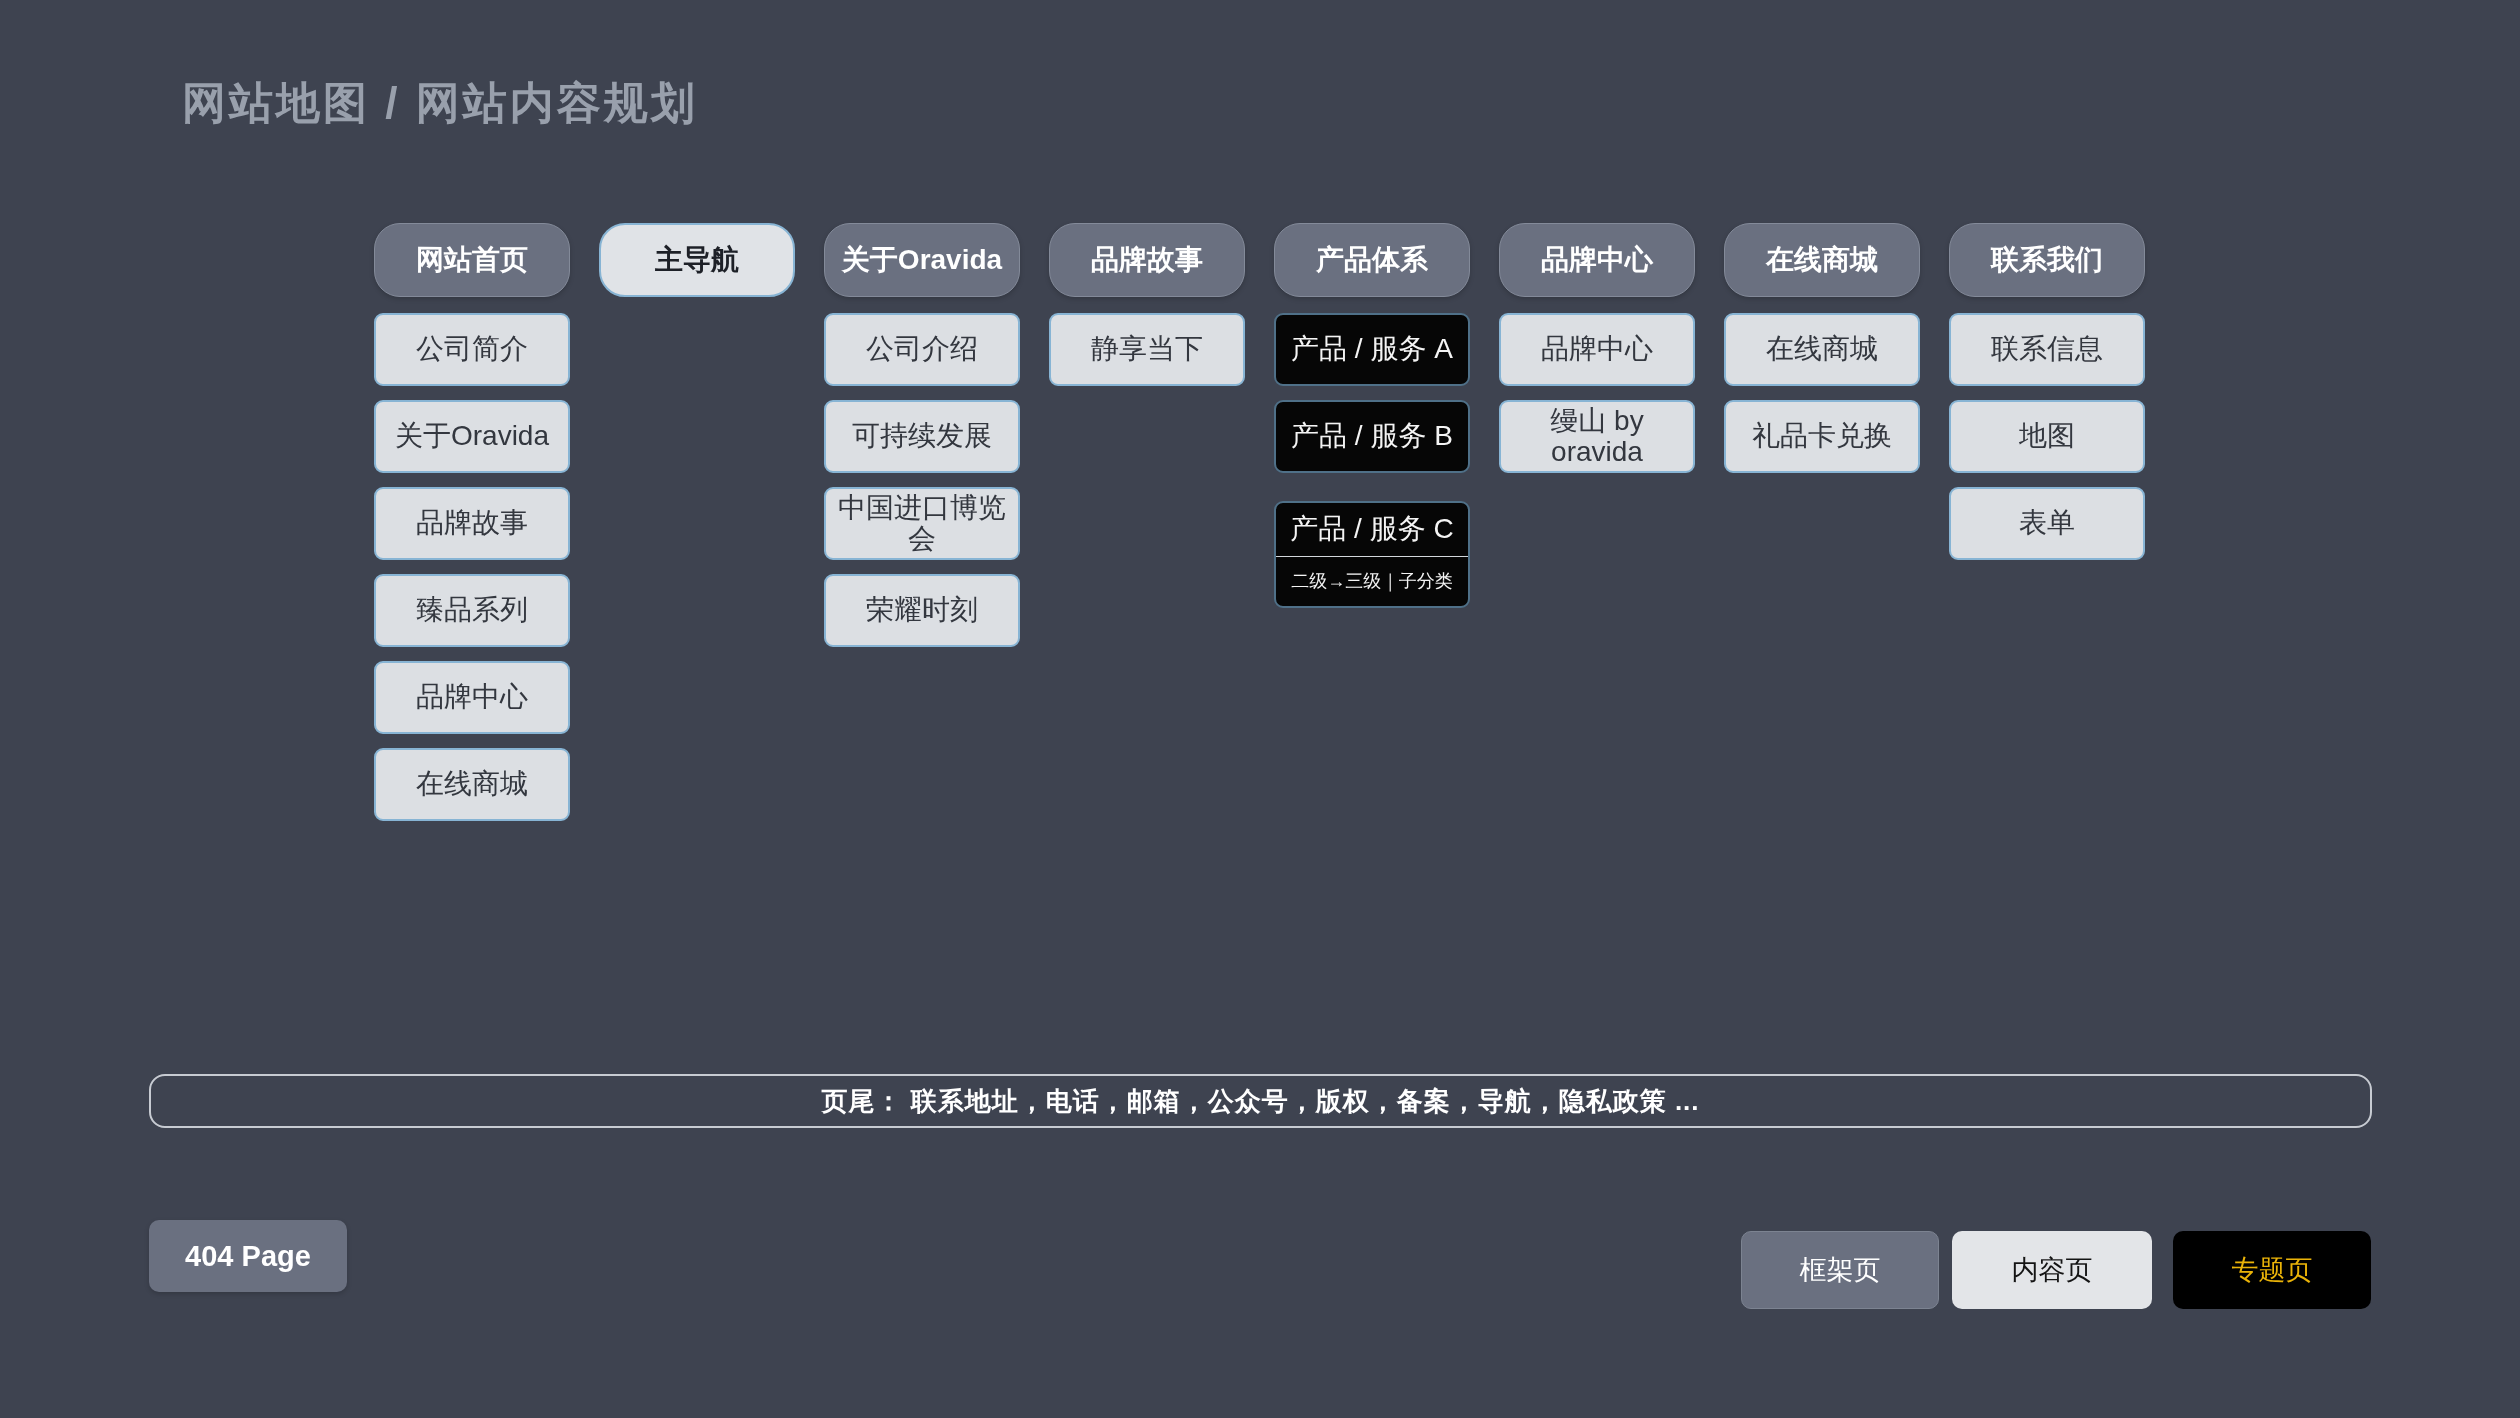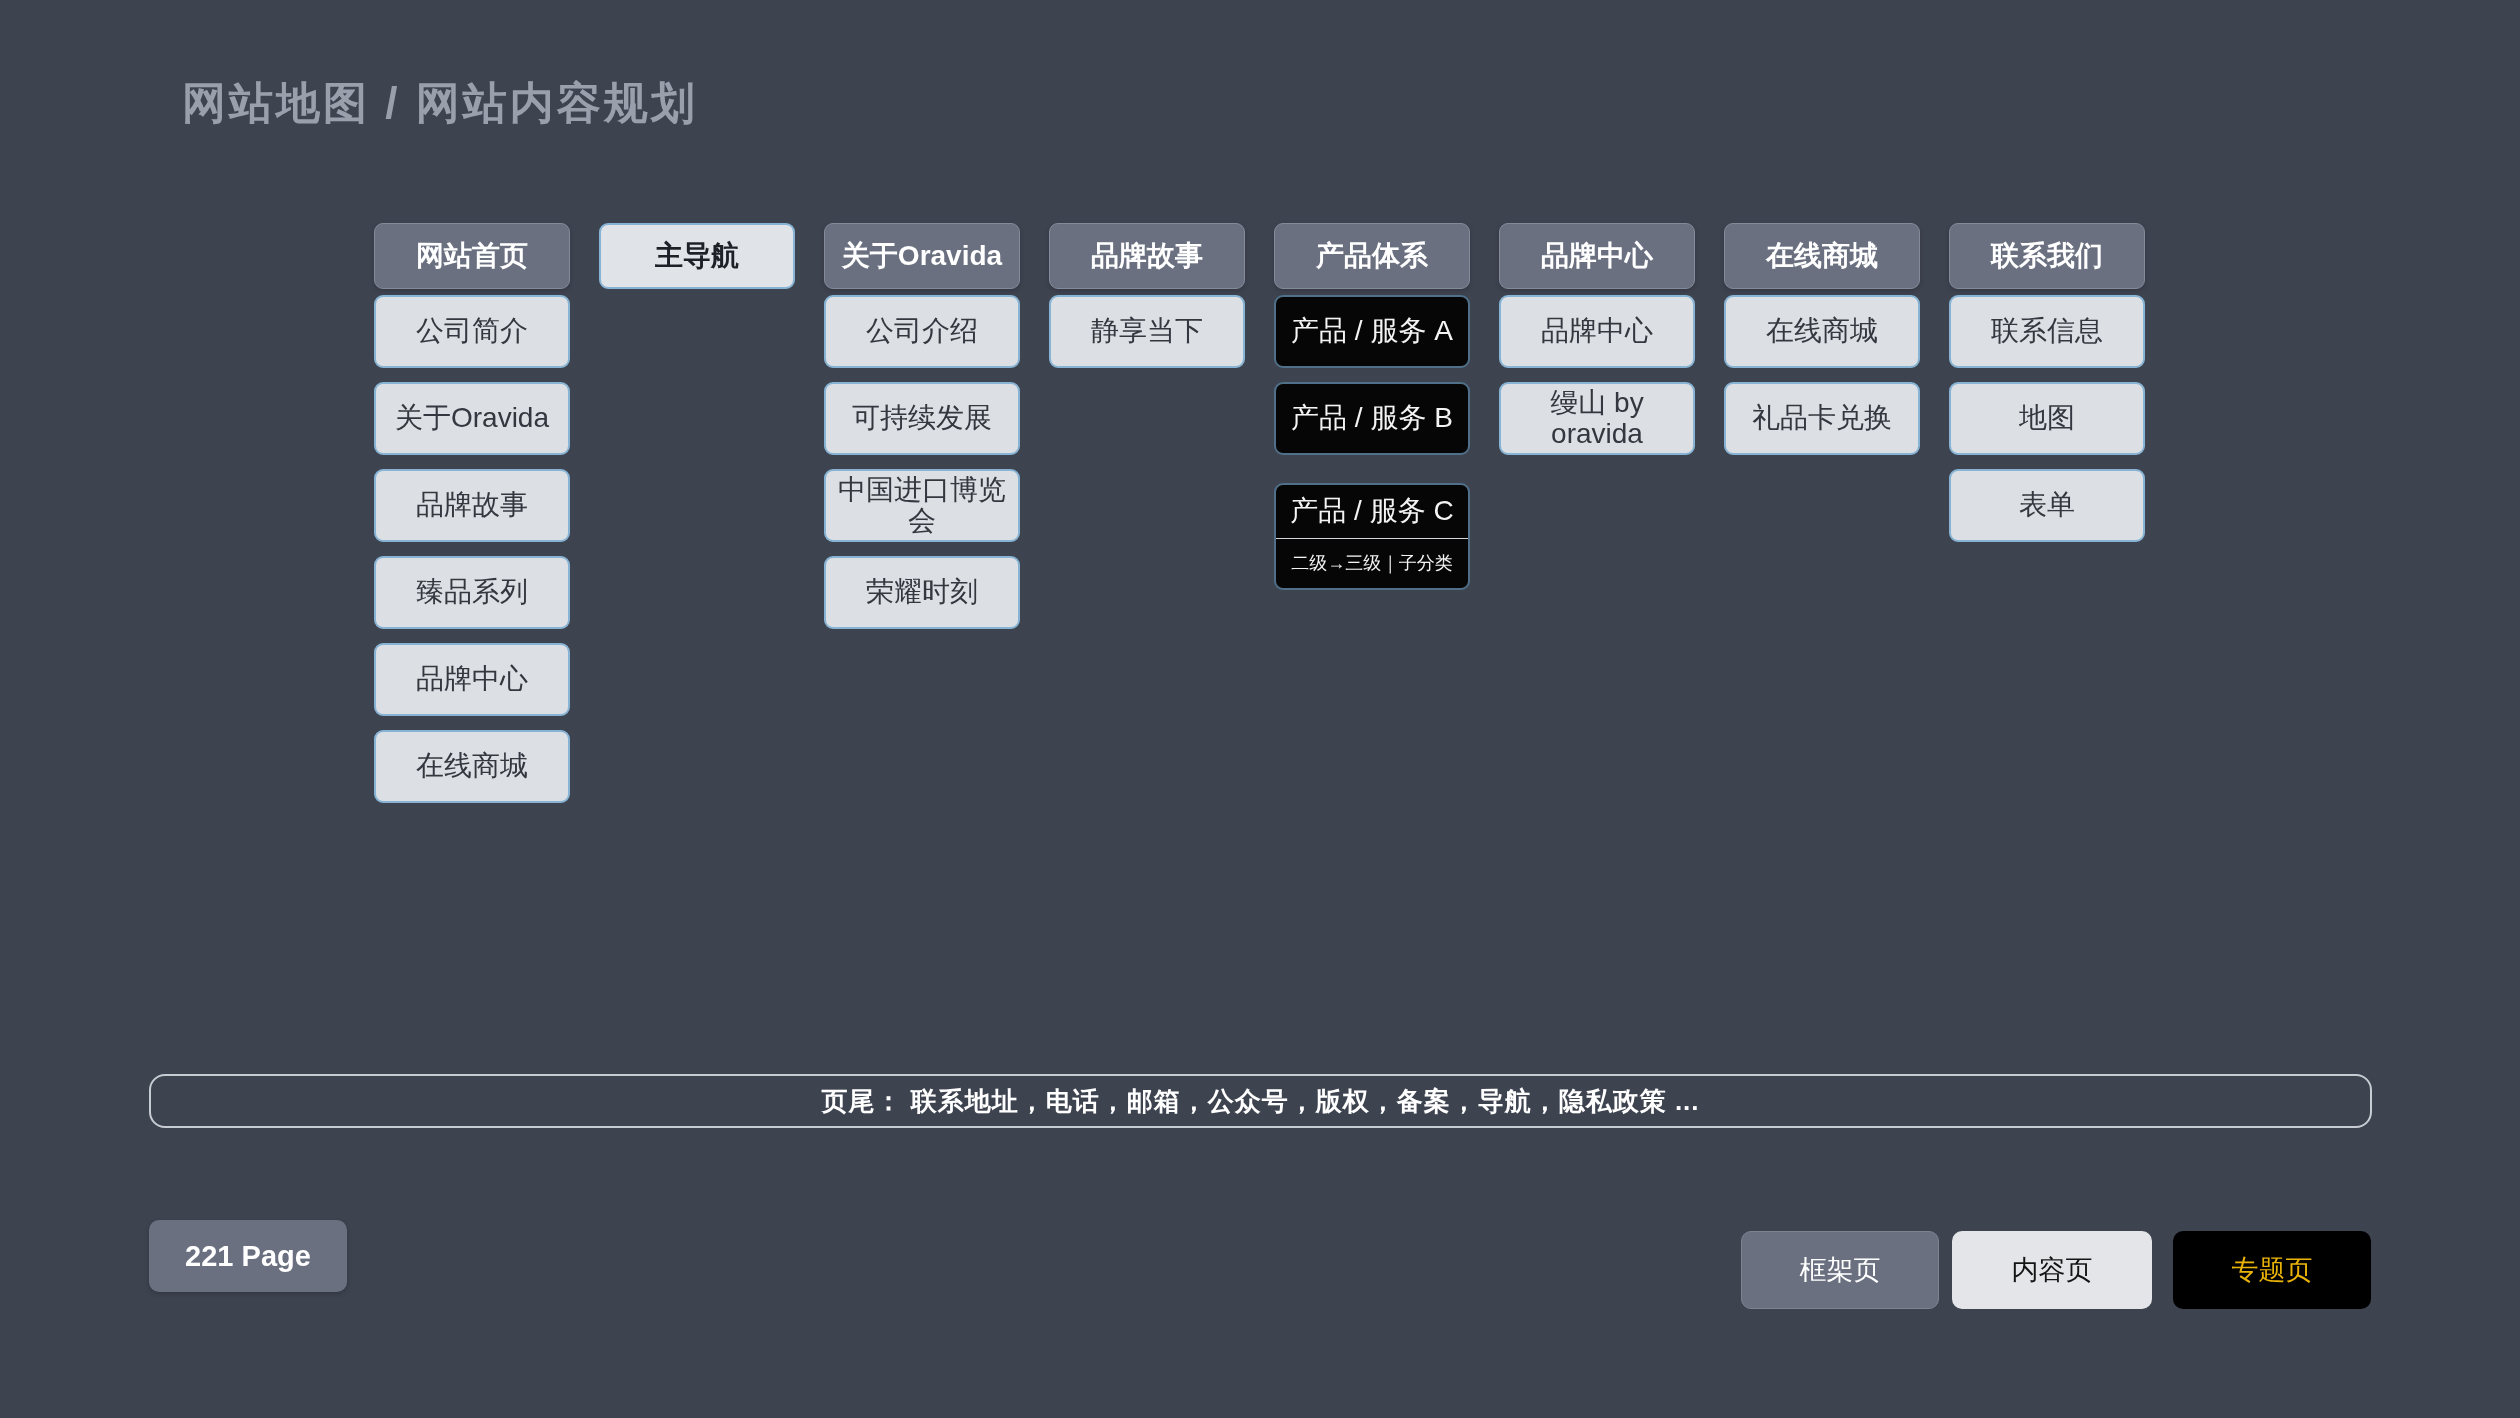--- a/index.html
+++ b/index.html
@@ -12,21 +12,21 @@
     position:absolute;left:182px;top:74px;
     font-size:44px;font-weight:600;color:#99a0ac;letter-spacing:3px;
   }
   .grid{position:absolute;left:374px;top:223px;display:flex;gap:29px;}
   .col{display:flex;flex-direction:column;width:196px;}
   .box{
     box-sizing:border-box;width:196px;
     display:flex;align-items:center;justify-content:center;text-align:center;
     border-radius:9px;font-size:28px;line-height:1.1;
   }
-  .head{height:66px;margin-bottom:6px;font-weight:700;}
+  .head{height:74px;margin-bottom:16px;font-weight:700;border-radius:26px;}
   .item{height:73px;margin-bottom:14px;font-weight:400;}
   .frame{background:#6a7080;border:1px solid #838a99;color:#ffffff;box-shadow:0 2px 5px rgba(0,0,0,.18);}
   .content{background:#dcdfe3;border:2px solid #87b4d4;color:#33373f;}
   .head.content{font-weight:700;color:#1d2027;background:#e0e3e7;}
   .special{background:#060606;border:2px solid #4f7088;color:#f4f4f4;}
   .has-sub{height:107px;flex-direction:column;padding:0;margin-top:14px;}
   .item-main{flex:0 0 53px;display:flex;align-items:center;justify-content:center;width:100%;}
   .item-sub{
     flex:1;display:flex;align-items:center;justify-content:center;width:100%;
     border-top:1px solid #d2d6db;font-size:18px;
@@ -103,17 +103,17 @@
     <div class="col">
       <div class="box head frame">联系我们</div>
       <div class="box item content">联系信息</div>
       <div class="box item content">地图</div>
       <div class="box item content">表单</div>
     </div>
   </div>
 
 <div class="footer-bar">页尾：  联系地址，电话，邮箱，公众号，版权，备案，导航，隐私政策 ...</div>
 
-<div class="btn-404">221 Page</div>
+<div class="btn-404">404 Page</div>
 
 <div class="legend-btn legend-frame">框架页</div>
 <div class="legend-btn legend-content">内容页</div>
 <div class="legend-btn legend-special">专题页</div>
 
 </body></html>

